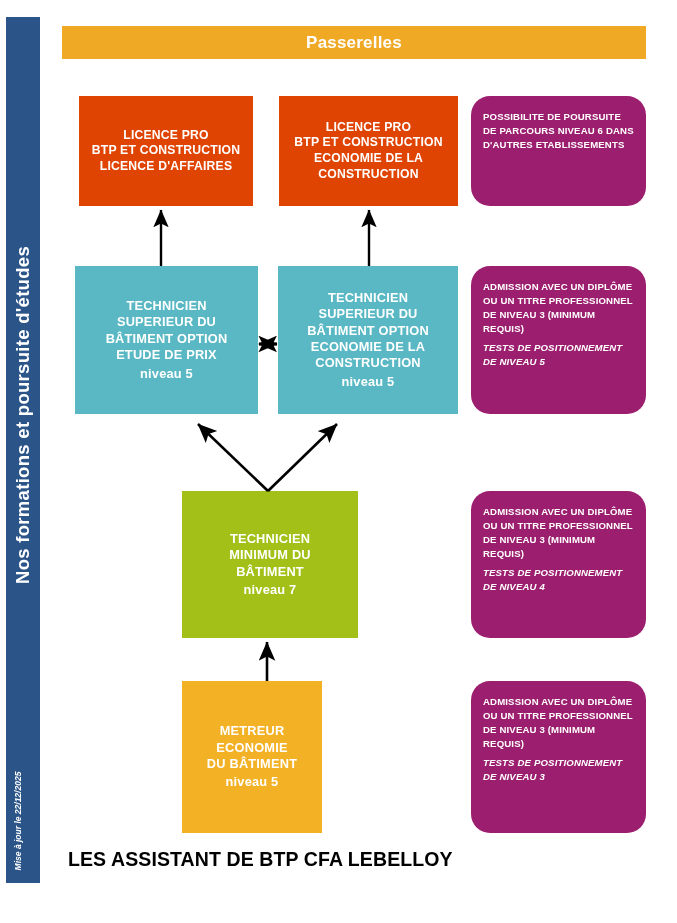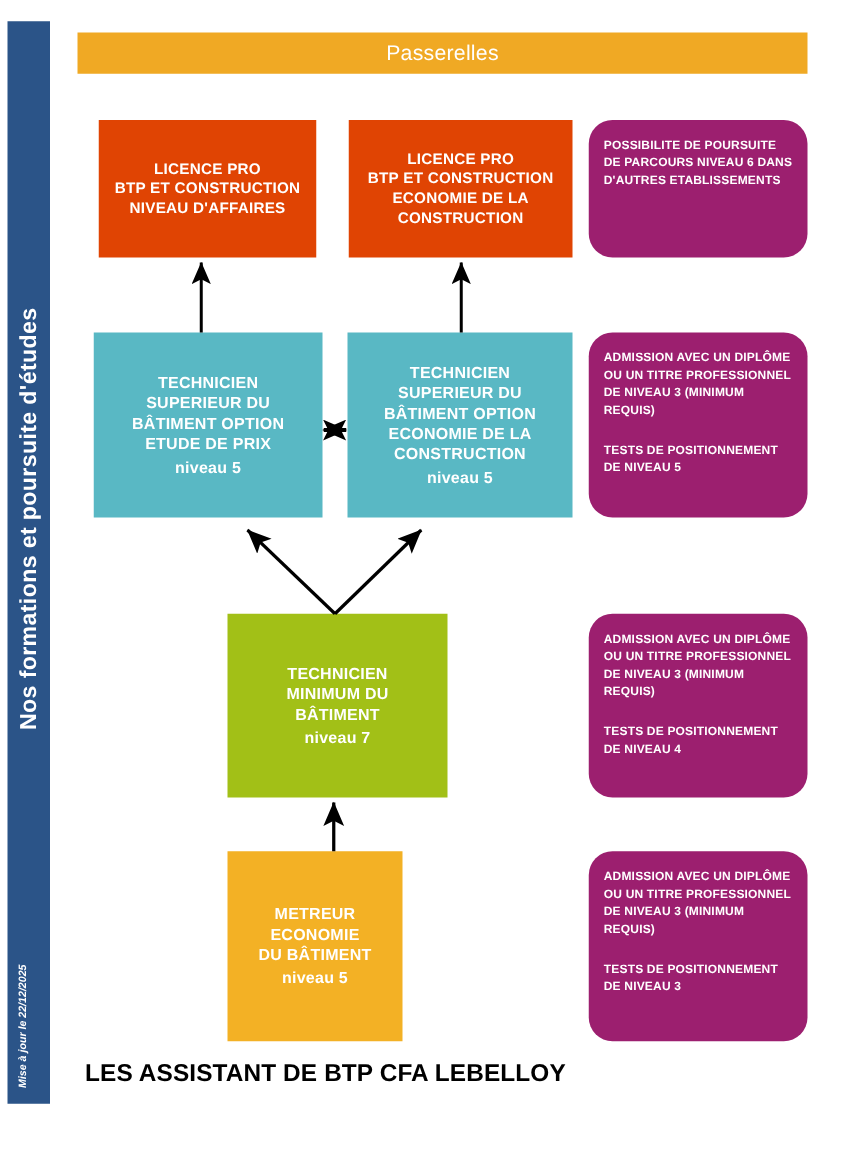--- a/index.html
+++ b/index.html
@@ -67,21 +67,21 @@
   }
 
   
   .banner {
     left: 62px;
     top: 26px;
     width: 584px;
     height: 33px;
     background: #f0a924;
     font-size: 17px;
-    font-weight: normal;
+    font-weight: bold;
     letter-spacing: 0.2px;
   }
 
   
   .lp {
     background: #e04403;
     font-size: 12.2px;
     letter-spacing: 0.2px;
   }
   .lp-left  { left: 79px;  top: 96px; width: 174px; height: 110px; }
@@ -127,21 +127,21 @@
     color: #ffffff;
     font-weight: bold;
     font-size: 9.6px;
     line-height: 1.45;
     letter-spacing: 0.15px;
     padding: 14px 12px 10px 12px;
     text-align: left;
     border-radius: 19px;
   }
   .note p { margin: 0; }
-  .note p + p { margin-top: 18px; }
+  .note p + p { margin-top: 5px; font-style: italic; }
   .note-1 { left: 471px; top: 96px;  width: 175px; height: 110px; }
   .note-2 { left: 471px; top: 266px; width: 175px; height: 148px; }
   .note-3 { left: 471px; top: 491px; width: 175px; height: 147px; }
   .note-4 { left: 471px; top: 681px; width: 175px; height: 152px; }
 
   
   .footer-title {
     position: absolute;
     left: 68px;
     top: 848px;
@@ -171,21 +171,21 @@
     <div class="sidebar-update">Mise à jour le 22/12/2025</div>
   </div>
 
   <div class="box banner">
     <span>Passerelles</span>
   </div>
 
   <div class="box lp lp-left">
     <span>LICENCE PRO</span>
     <span>BTP ET CONSTRUCTION</span>
-    <span>NIVEAU D'AFFAIRES</span>
+    <span>LICENCE D'AFFAIRES</span>
   </div>
 
   <div class="box lp lp-right">
     <span>LICENCE PRO</span>
     <span>BTP ET CONSTRUCTION</span>
     <span>ECONOMIE DE LA</span>
     <span>CONSTRUCTION</span>
   </div>
 
   <div class="note note-1">

